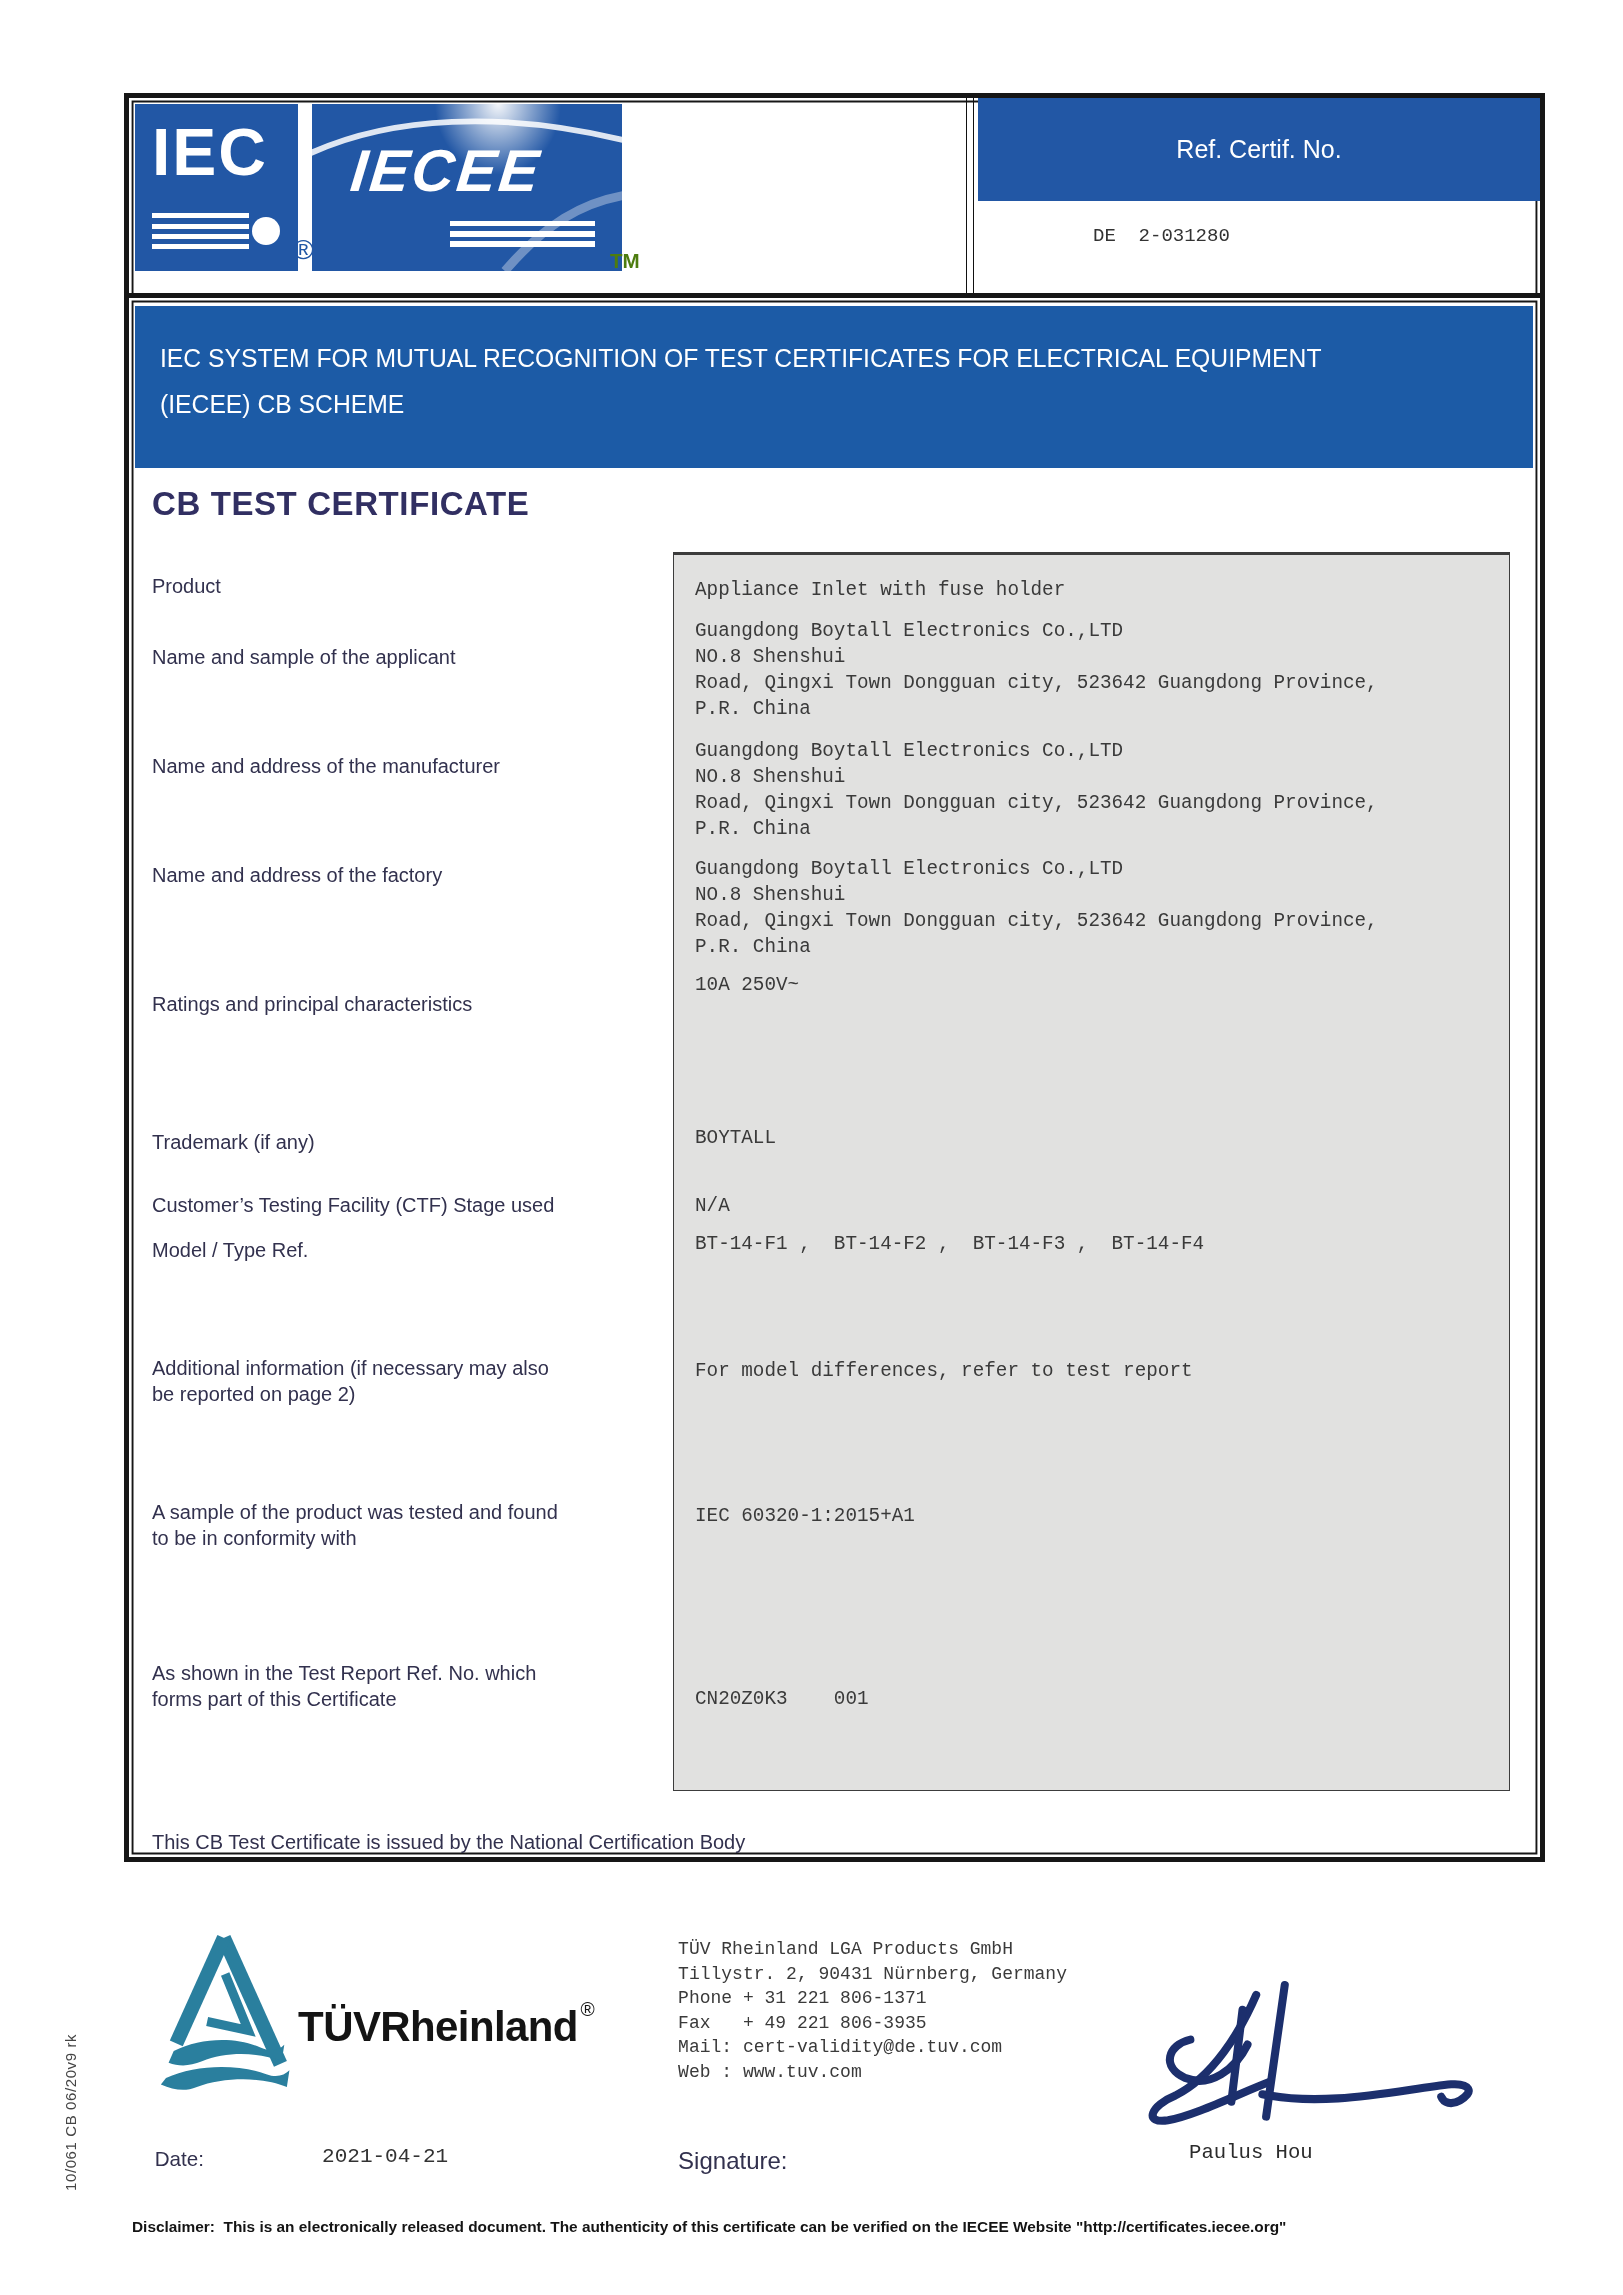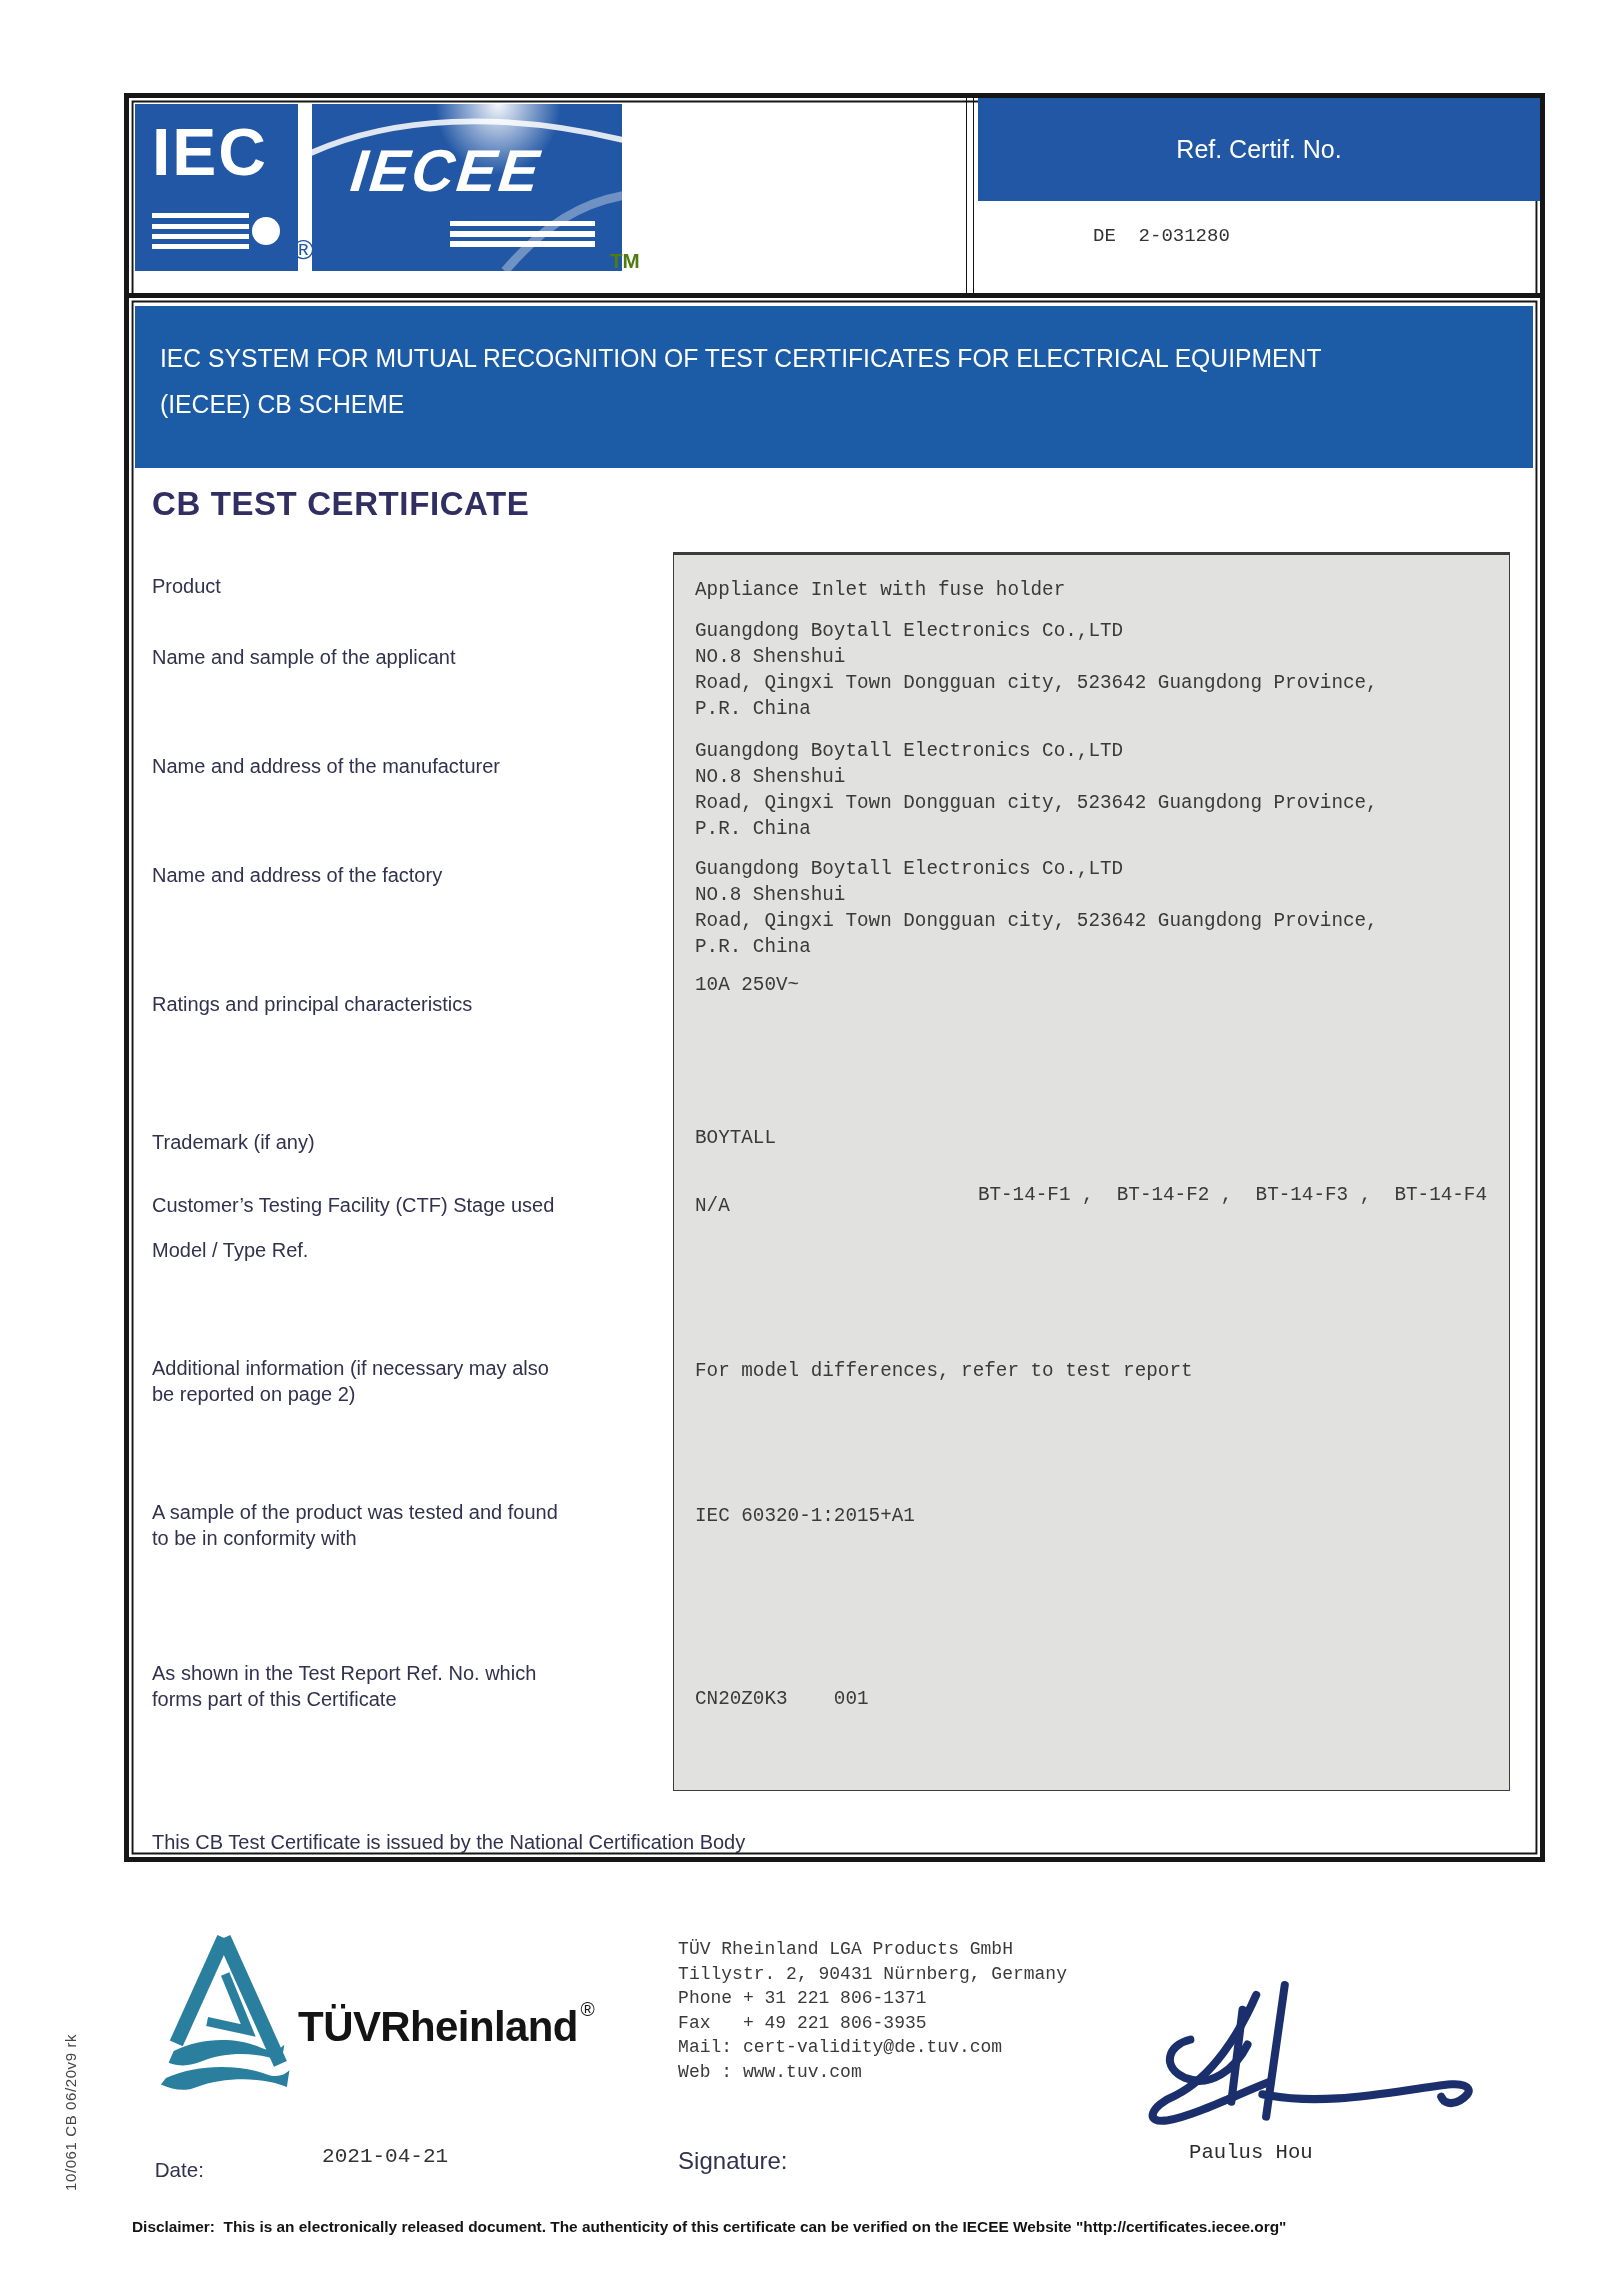--- a/index.html
+++ b/index.html
@@ -51,37 +51,37 @@
   .val{position:absolute;left:566px;width:792px;font-family:"Liberation Mono",monospace;
       font-size:19.3px;line-height:26px;color:#3a3a3a;white-space:pre-wrap;}
 
   .r0l{top:275px;} .r0v{top:279px;}
   .r1l{top:346px;} .r1v{top:320px;}
   .r2l{top:455px;} .r2v{top:440px;}
   .r3l{top:564px;} .r3v{top:558px;}
   .r4l{top:693px;} .r4v{top:674px;}
   .r5l{top:831px;} .r5v{top:827px;}
   .r6l{top:894px;} .r6v{top:895px;}
-  .r7l{top:939px;} .r7v{top:884px;text-align:right;}
+  .r7l{top:939px;} .r7v{top:933px;}
   .r8l{top:1057px;} .r8v{top:1060px;}
   .r9l{top:1201px;} .r9v{top:1205px;}
   .r10l{top:1362px;} .r10v{top:1388px;}
 
   .issued{position:absolute;left:23px;top:1533px;font-size:20px;color:#32314e;}
 
   
   .footer-band{position:absolute;left:5.1px;right:5.1px;top:1606px;bottom:5.1px;background:#e2e2e1;}
   .tuv-triangle{position:absolute;left:22.5px;top:26px;}
   .tuv-wordmark{position:absolute;left:164px;top:95px;font-size:42px;font-weight:700;color:#141414;letter-spacing:-0.6px;}
   .tuv-wordmark sup{font-size:19.3px;font-weight:400;vertical-align:24.5px;margin-left:2.6px;}
   .tuv-address{position:absolute;left:544px;top:33px;font-family:"Liberation Mono",monospace;
       font-size:18px;line-height:24.5px;color:#3a3a3a;white-space:pre-wrap;}
   .sig-svg{position:absolute;left:1004px;top:76px;}
   .signatory{position:absolute;left:1055px;top:237px;font-family:"Liberation Mono",monospace;font-size:20.6px;color:#2c2c2c;}
-  .date-label{position:absolute;left:20.6px;top:243px;font-size:20.6px;color:#32314e;margin-top:11px;}
+  .date-label{position:absolute;left:20.6px;top:243px;font-size:20.6px;color:#32314e;}
   .date-value{position:absolute;left:188px;top:241px;font-family:"Liberation Mono",monospace;font-size:21px;color:#333;}
   .sig-label{position:absolute;left:544px;top:243px;font-size:24px;color:#32314e;}
 
   .disclaimer{position:absolute;left:132px;top:2218px;width:1435px;font-size:15.4px;font-weight:600;
       color:#141414;white-space:pre-wrap;}
   .side-code{position:absolute;left:62px;top:1962px;height:229px;writing-mode:vertical-rl;
       transform:rotate(180deg);font-size:15px;color:#454545;letter-spacing:0.6px;}
 </style>
 </head>
 <body>

